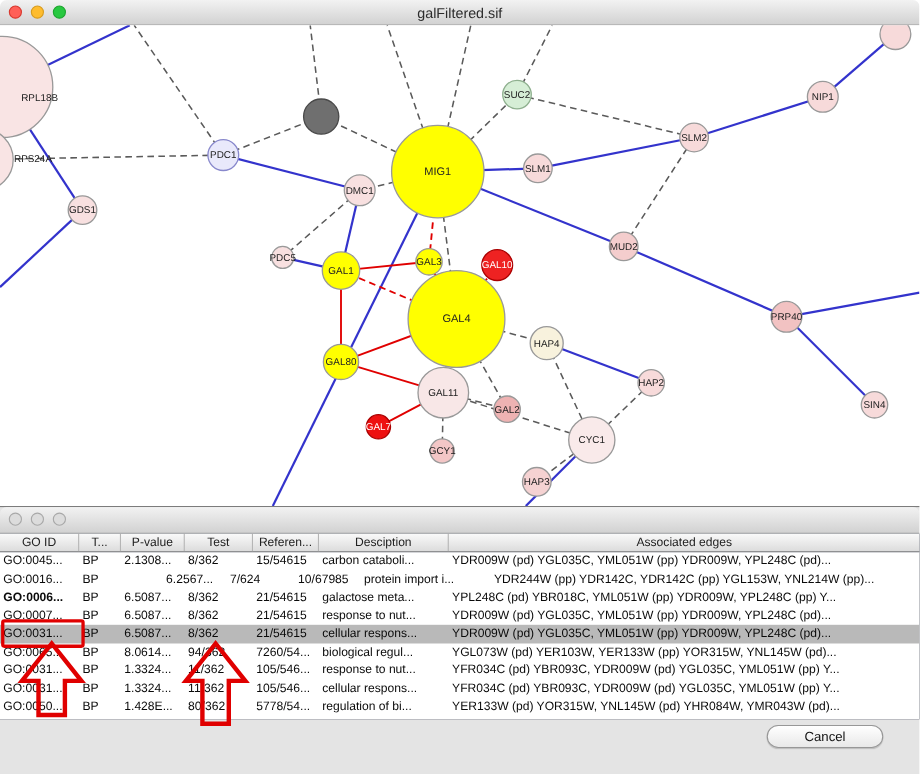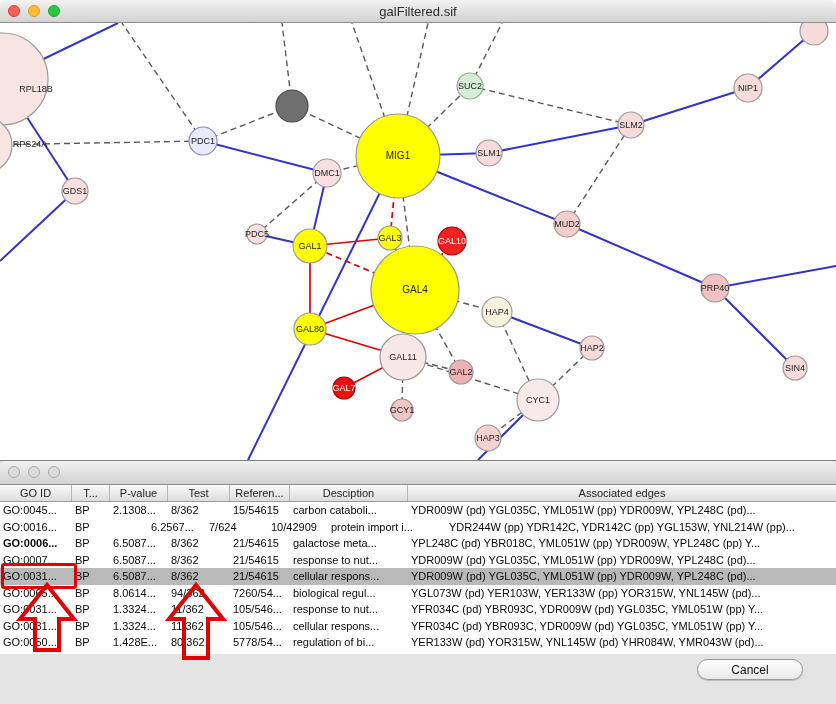--- a/index.html
+++ b/index.html
@@ -198,21 +198,21 @@
             <div class="td" style="width: 62px;">8/362</div>
             <div class="td" style="width: 60px;">15/54615</div>
             <div class="td" style="width: 118px;">carbon cataboli...</div>
             <div class="td flex">YDR009W (pd) YGL035C, YML051W (pp) YDR009W, YPL248C (pd)...</div>
           </div>
           <div class="tr">
             <div class="td" style="width: 72px;">GO:0016...</div>
             <div class="td" style="width: 38px;">BP</div>
             <div class="td" style="width: 58px; margin-left: 38px;">6.2567...</div>
             <div class="td" style="width: 62px;">7/624</div>
-            <div class="td" style="width: 60px;">10/42909</div>
+            <div class="td" style="width: 60px;">10/67985</div>
             <div class="td" style="width: 118px;">protein import i...</div>
             <div class="td flex">YDR244W (pp) YDR142C, YDR142C (pp) YGL153W, YNL214W (pp)...</div>
           </div>
           <div class="tr">
             <div class="td" style="width: 72px; font-weight: bold;">GO:0006...</div>
             <div class="td" style="width: 38px;">BP</div>
             <div class="td" style="width: 58px;">6.5087...</div>
             <div class="td" style="width: 62px;">8/362</div>
             <div class="td" style="width: 60px;">21/54615</div>
             <div class="td" style="width: 118px;">galactose meta...</div>

